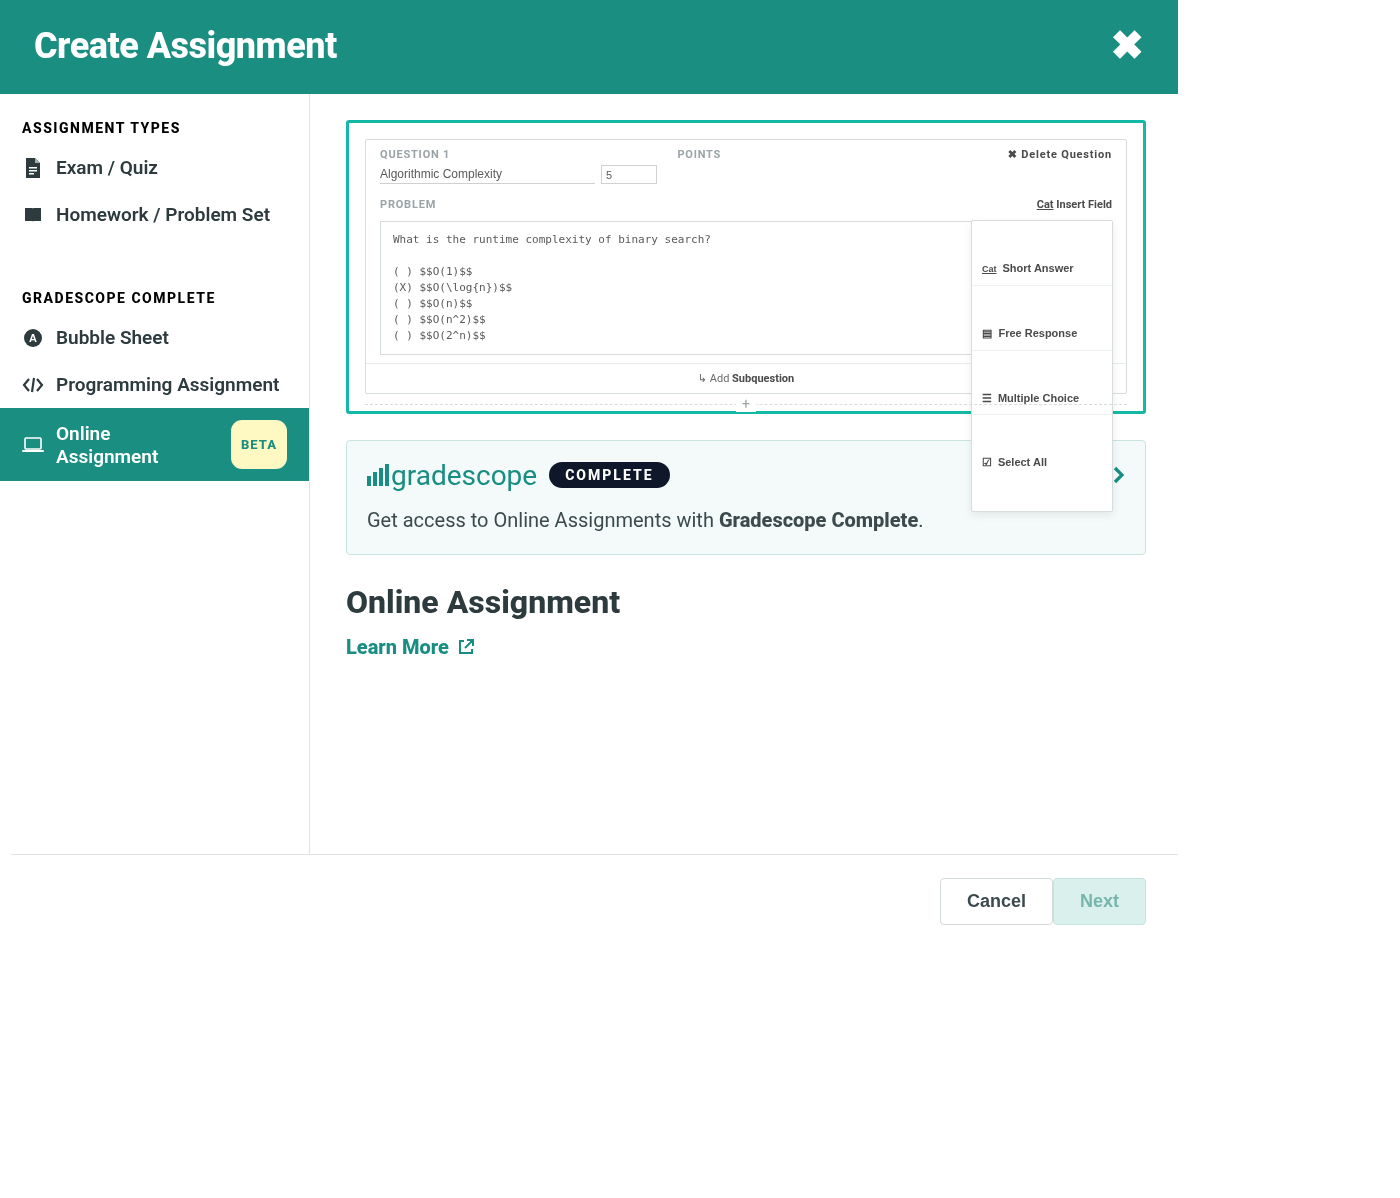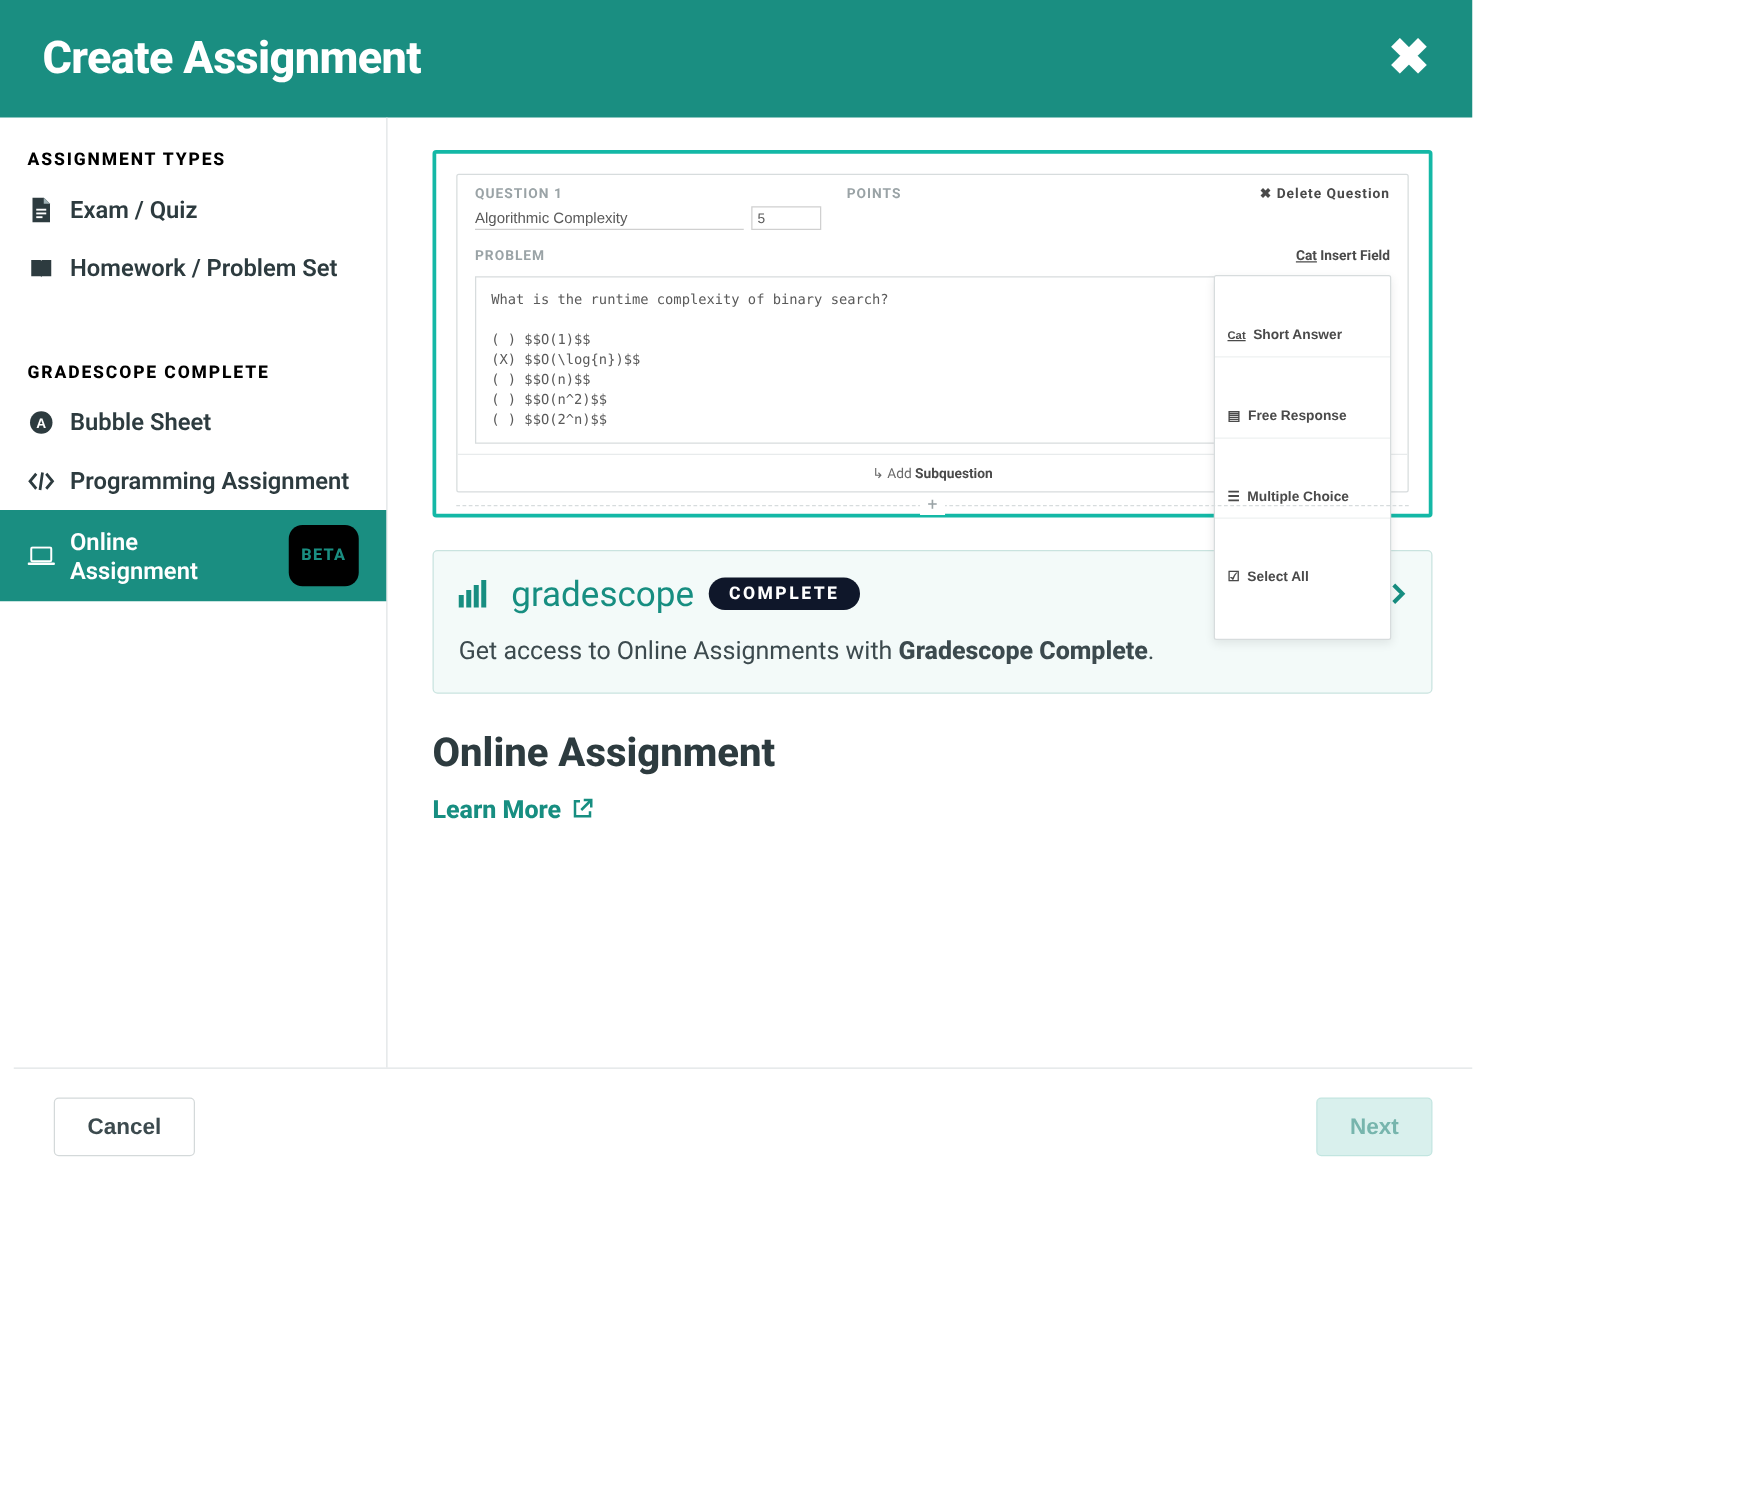--- a/index.html
+++ b/index.html
@@ -61,21 +61,21 @@
   .side-item .icon {
     width: 22px; height: 22px;
     display:flex; align-items:center; justify-content:center;
     flex-shrink:0;
   }
   .side-item.active {
     background: #1a8e81;
     color: #fff;
   }
   .beta-badge {
-    background: #000000;
+    background: #fef9c3;
     color: #1a8e81;
     font-size: 13px;
     font-weight: 800;
     letter-spacing: 1px;
     padding: 17px 10px;
     border-radius: 11px;
     margin-left: 6px;
   }
   .section-gap { height: 42px; }
 
@@ -187,21 +187,21 @@
     padding: 18px 20px 22px 20px;
     margin-bottom: 28px;
   }
   .promo-top {
     display:flex; align-items:center; justify-content:space-between;
     margin-bottom: 16px;
   }
   .promo-brand { display:flex; align-items:center; gap:12px; }
   .gradescope-logo {
     color:#178e81; font-size:28px; font-weight:400;
-    display:flex; align-items:center; gap:20px;
+    display:flex; align-items:center; gap:2px;
   }
   .bars {
     display:flex; align-items:flex-end; gap:2px; height:22px;
   }
   .bars span{ width:4px; background:#178e81; display:block;}
   .bars span:nth-child(1){height:10px;}
   .bars span:nth-child(2){height:14px;}
   .bars span:nth-child(3){height:18px;}
   .bars span:nth-child(4){height:22px;}
   .complete-pill {
@@ -214,22 +214,22 @@
   }
   .promo-text { font-size:20px; color:#3c4a4e; }
   .promo-text b{font-weight:800;}
 
   .detail-title { font-size:32px; font-weight:800; color:#2d3b3f; margin-bottom:14px;}
   .detail-desc { font-size:20px; color:#3c4a4e; line-height:1.55; margin-bottom:14px;}
   .learn-link { color:#178e81; font-weight:800; font-size:20px; display:inline-flex; align-items:center; gap:8px; cursor:pointer;}
 
   .footer {
     border-top:1px solid #e0e4e5;
-    display:flex; justify-content:space-between;
-    gap:16px; padding: 20px 32px;
+    display:flex; justify-content:flex-end;
+    gap:0; padding: 20px 32px;
     height: 94px;
     align-items:center;
     margin-left:11px;
   }
   .btn {
     padding: 12px 26px; font-size:18px; font-weight:600;
     border-radius:4px; cursor:pointer;
   }
   .btn-cancel {
     background:#fff; border:1px solid #d4d9da; color:#3c4a4e;

